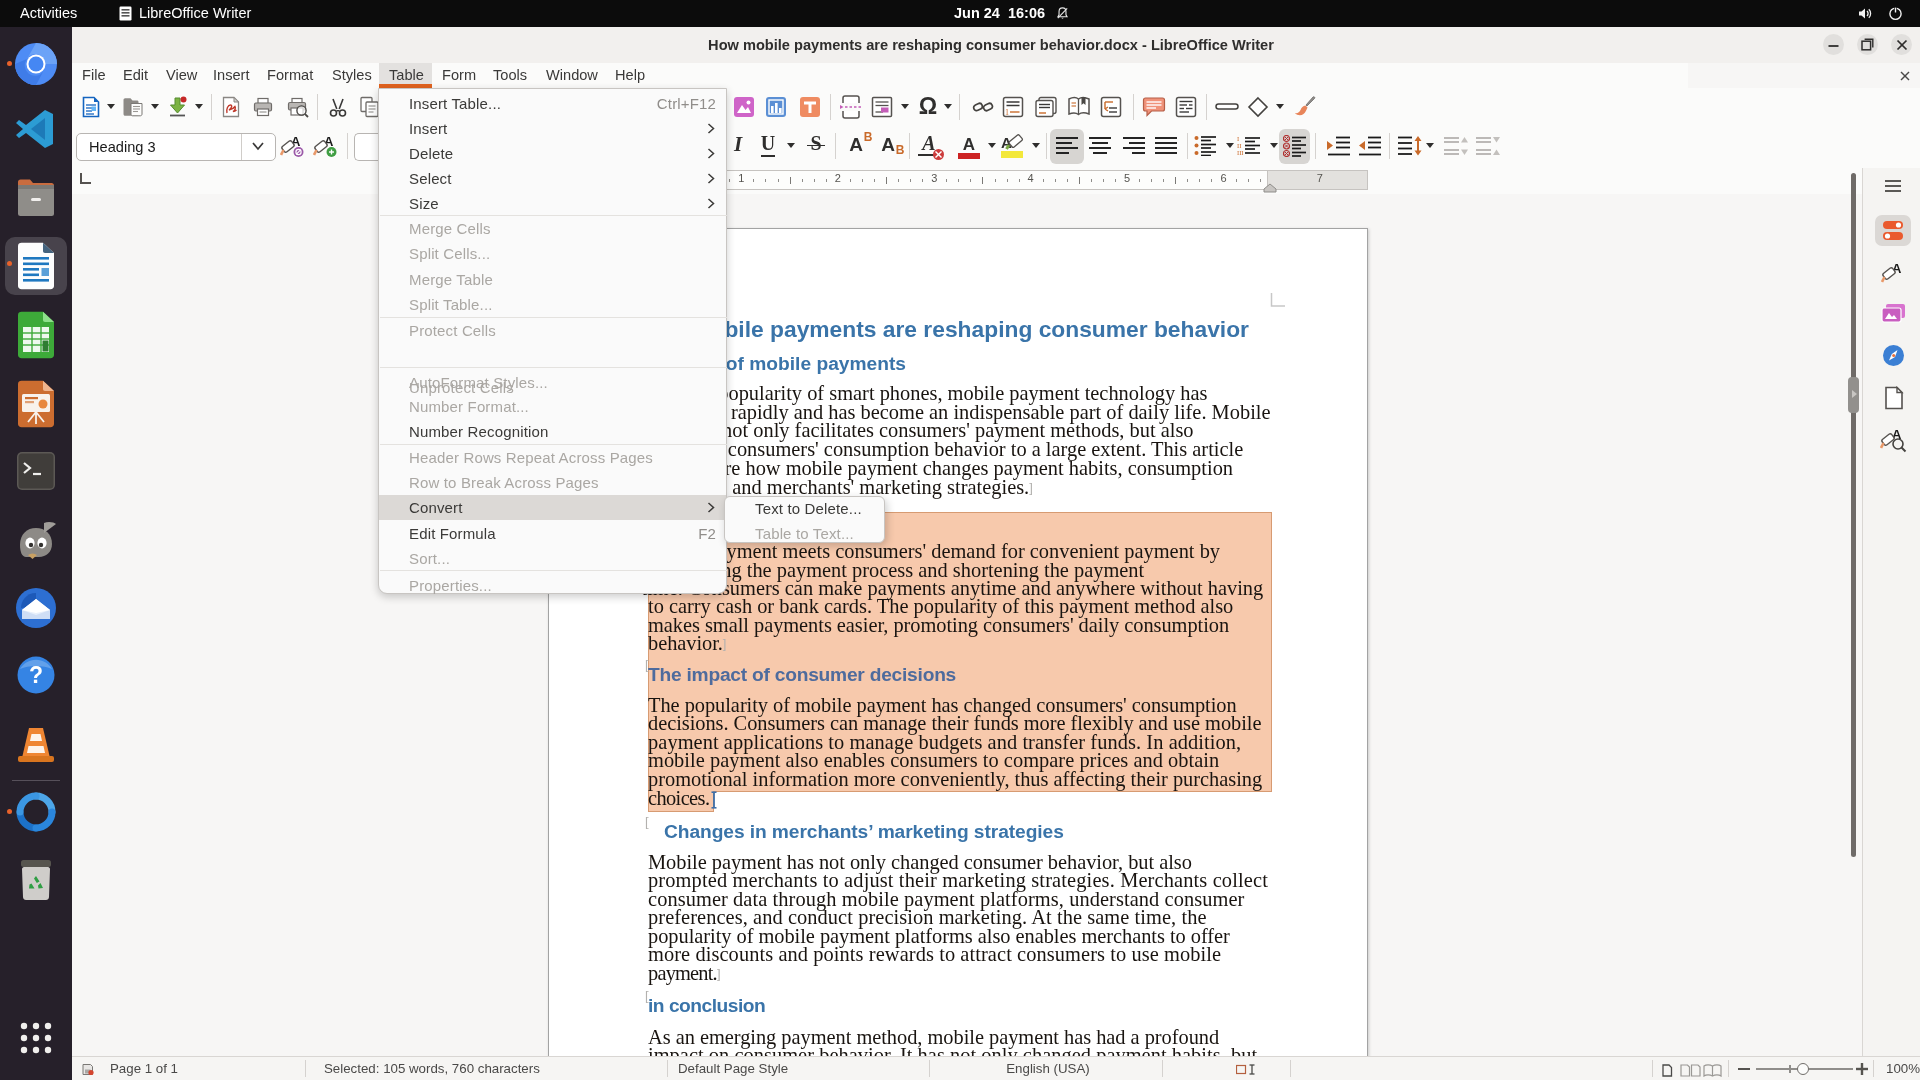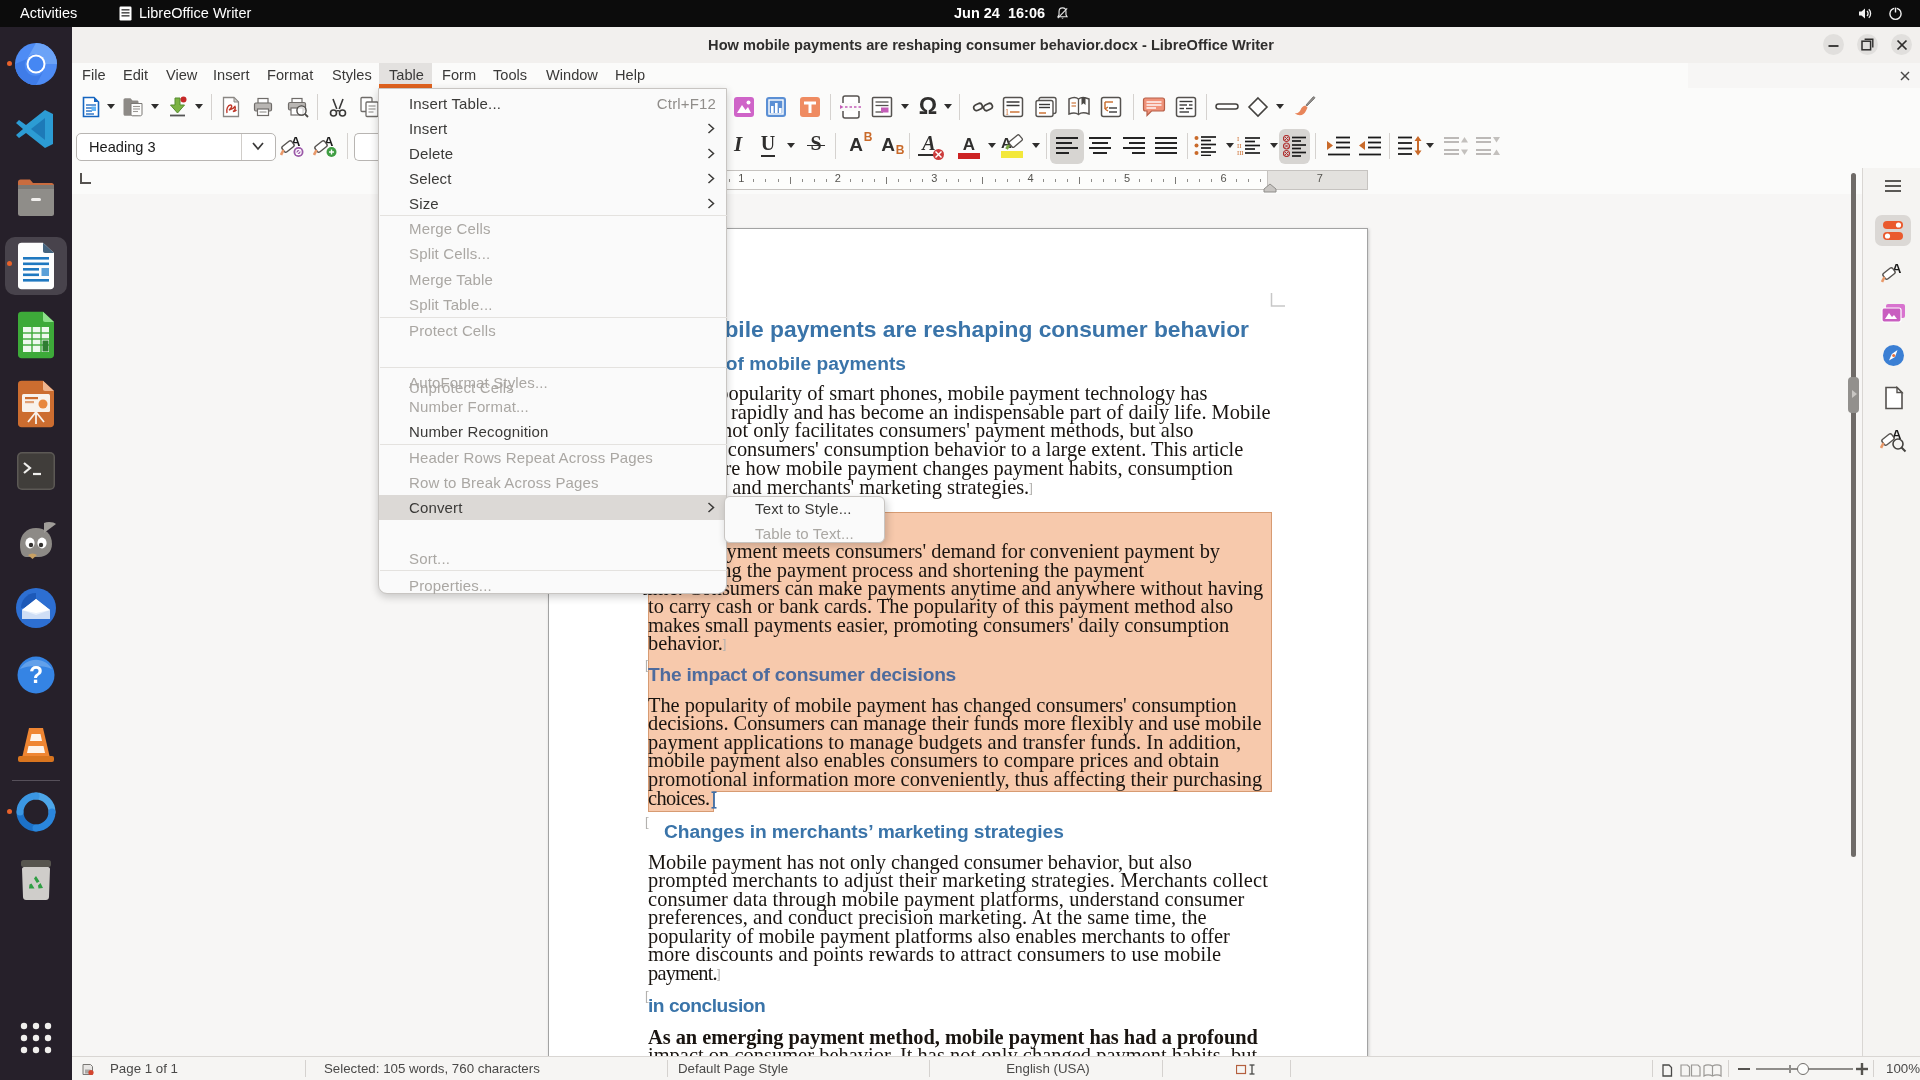--- a/index.html
+++ b/index.html
@@ -750,21 +750,21 @@
   <div class="bodyline" id="Ld2" style="left:576px; top:677px; letter-spacing:0.137px;"><span class="tx">prompted merchants to adjust their marketing strategies. Merchants collect</span></div>
   <div class="bodyline" id="Ld3" style="left:576px; top:695.5px; letter-spacing:0.079px;"><span class="tx">consumer data through mobile payment platforms, understand consumer</span></div>
   <div class="bodyline" id="Ld4" style="left:576px; top:714px; letter-spacing:0.072px;"><span class="tx">preferences, and conduct precision marketing. At the same time, the</span></div>
   <div class="bodyline" id="Ld5" style="left:576px; top:732.5px; letter-spacing:-0.039px;"><span class="tx">popularity of mobile payment platforms also enables merchants to offer</span></div>
   <div class="bodyline" id="Ld6" style="left:576px; top:751px; letter-spacing:0.085px;"><span class="tx">more discounts and points rewards to attract consumers to use mobile</span></div>
   <div class="bodyline" id="Ld7" style="left:576px; top:769.5px; letter-spacing:-0.800px;"><span class="tx">payment.</span><span class="bmk">]</span></div>
 
   <div class="bmk" style="left:573px; top:793.8px;">[</div>
   <div class="h3line" id="Lh4" style="left:576px; top:801.8px; letter-spacing:-0.489px;"><span class="tx">in conclusion</span></div>
 
-  <div class="bodyline" id="Le1" style="left:576px; top:833.6px; letter-spacing:-0.033px;font-weight:bold;"><span class="tx">As an emerging payment method, mobile payment has had a profound</span></div>
+  <div class="bodyline" id="Le1" style="left:576px; top:833.6px; letter-spacing:-0.033px;"><span class="tx">As an emerging payment method, mobile payment has had a profound</span></div>
   <div class="bodyline" id="Le2" style="left:576px; top:852.1px; letter-spacing:0.037px;"><span class="tx">impact on consumer behavior. It has not only changed payment habits, but</span></div>
 </div>
 
 <div id="scrollthumb"></div>
 <div id="scrollhandle"></div>
 <svg class="abs" style="left:1850px; top:389px; z-index:10;" width="8" height="10" viewBox="0 0 8 10">
     <path d="M2 1 L7 5 L2 9 Z" fill="#c8c6c3"></path>
   </svg>
 <div id="sidebar">
   <svg class="abs" style="left:21px; top:11px;" width="18" height="14" viewBox="0 0 18 14">
@@ -921,28 +921,32 @@
     </div>
   <div class="pitem dis" style="top:381px;">
       <span class="lbl">Row to Break Across Pages</span>
     </div>
   <div class="pitem" style="top:406px; background:#dcd9d6;">
       <span class="lbl">Convert</span>
       <svg class="chev" viewBox="0 0 13 13">
         <path d="M4.5 2 L9.5 6.5 L4.5 11" fill="none" stroke="#3b3a38" stroke-width="1.5"></path>
       </svg>
     </div>
+  <div class="pitem" style="top:431.5px;">
+      <span class="lbl">Edit Formula</span>
+      <span class="sc">F2</span>
+    </div>
   <div class="pitem dis" style="top:456.5px;">
       <span class="lbl">Sort...</span>
     </div>
   <div class="psep" style="top:480.5px;"></div>
   <div class="pitem dis" style="top:483.5px;">
       <span class="lbl">Properties...</span>
     </div>
 </div>
 <div id="submenu">
   <div class="pitem" style="top:-1px;">
-      <span class="lbl">Text to Style...</span>
+      <span class="lbl">Text to Delete...</span>
     </div>
   <div class="pitem dis" style="top:23.5px;">
       <span class="lbl">Table to Text...</span>
     </div>
 </div>
 
 </body></html>

